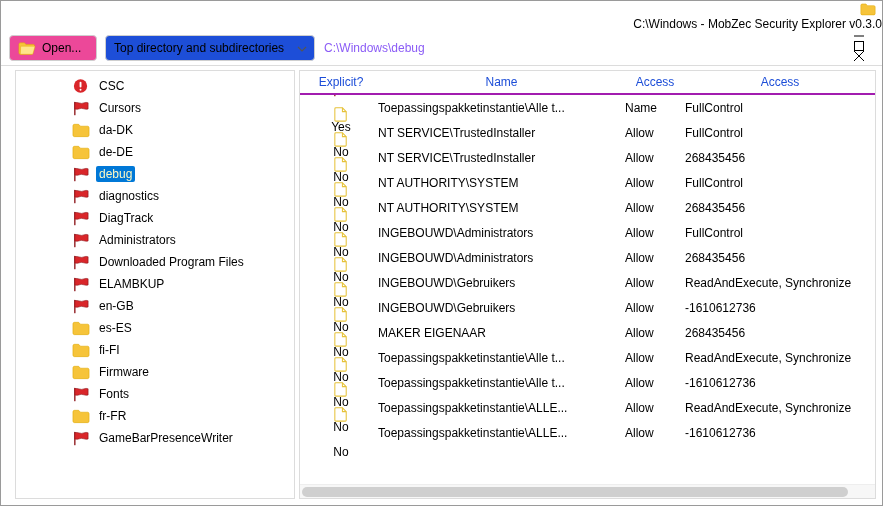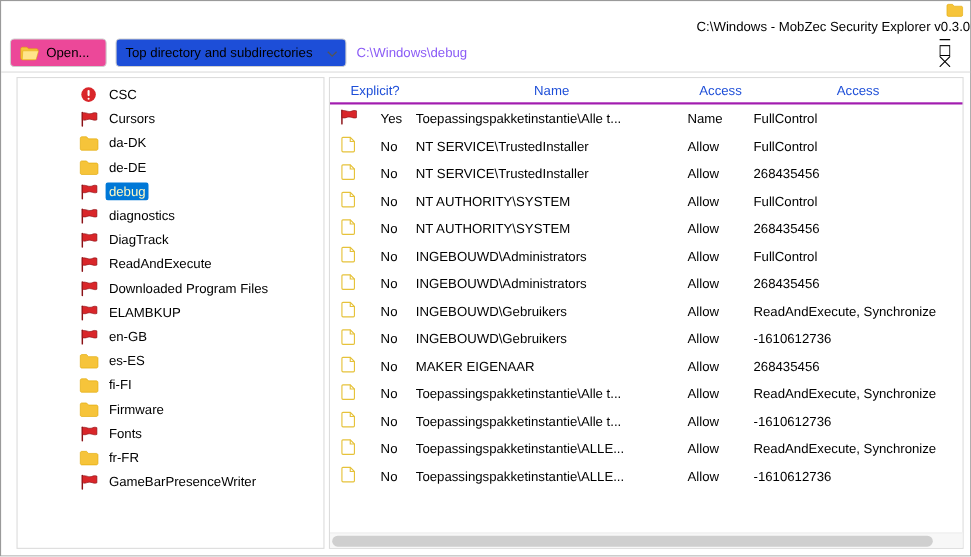--- a/index.html
+++ b/index.html
@@ -39,21 +39,21 @@
 
 
 .detail-panel { flex: 1; border: 1px solid #dcdcdc; margin: 4px 6px 6px 2px; display: flex; flex-direction: column; min-width: 0; }
 .grid-head { display: flex; align-items: center; height: 24px; border-bottom: 2px solid #a21caf; color: #1d4ed8; text-align: center; }
 .col-exp { width: 74px; padding-left: 8px; }
 .col-name { flex: 1; min-width: 0; padding-left: 4px; }
 .col-access { width: 60px; }
 .col-rights { width: 190px; }
 .grid-body { flex: 1; overflow-y: auto; }
 .grid-row { display: flex; align-items: center; height: 25px; }
-.grid-row .col-exp { display: flex; align-items: center; gap: 20px; }
+.grid-row .col-exp { display: flex; align-items: center; gap: 20px; flex-direction: column; }
 .grid-row .col-name, .grid-row .col-rights { white-space: nowrap; overflow: hidden; text-overflow: ellipsis; padding-right: 8px; }
 .hscroll { height: 14px; border-top: 1px solid #eee; background: #f7f7f7; position: relative; }
 .hscroll .thumb { position: absolute; left: 2px; top: 2px; height: 10px; width: 95%; background: #cfcfcf; border-radius: 5px; }
 
 </style>
 </head>
 <body>
 
 <svg width="0" height="0" style="position:absolute">
   <defs>
@@ -188,21 +188,21 @@
               </svg>
             </span>
             <span class="label">DiagTrack</span>
           </li>
           <li class="tree-item">
             <span class="icon">
               <svg viewBox="0 0 19 16" width="18" height="16">
                 <use href="#ic-flag"></use>
               </svg>
             </span>
-            <span class="label">ReadAndExecute</span>
+            <span class="label">Administrators</span>
           </li>
           <li class="tree-item">
             <span class="icon">
               <svg viewBox="0 0 19 16" width="18" height="16">
                 <use href="#ic-flag"></use>
               </svg>
             </span>
             <span class="label">Downloaded Program Files</span>
           </li>
           <li class="tree-item">

